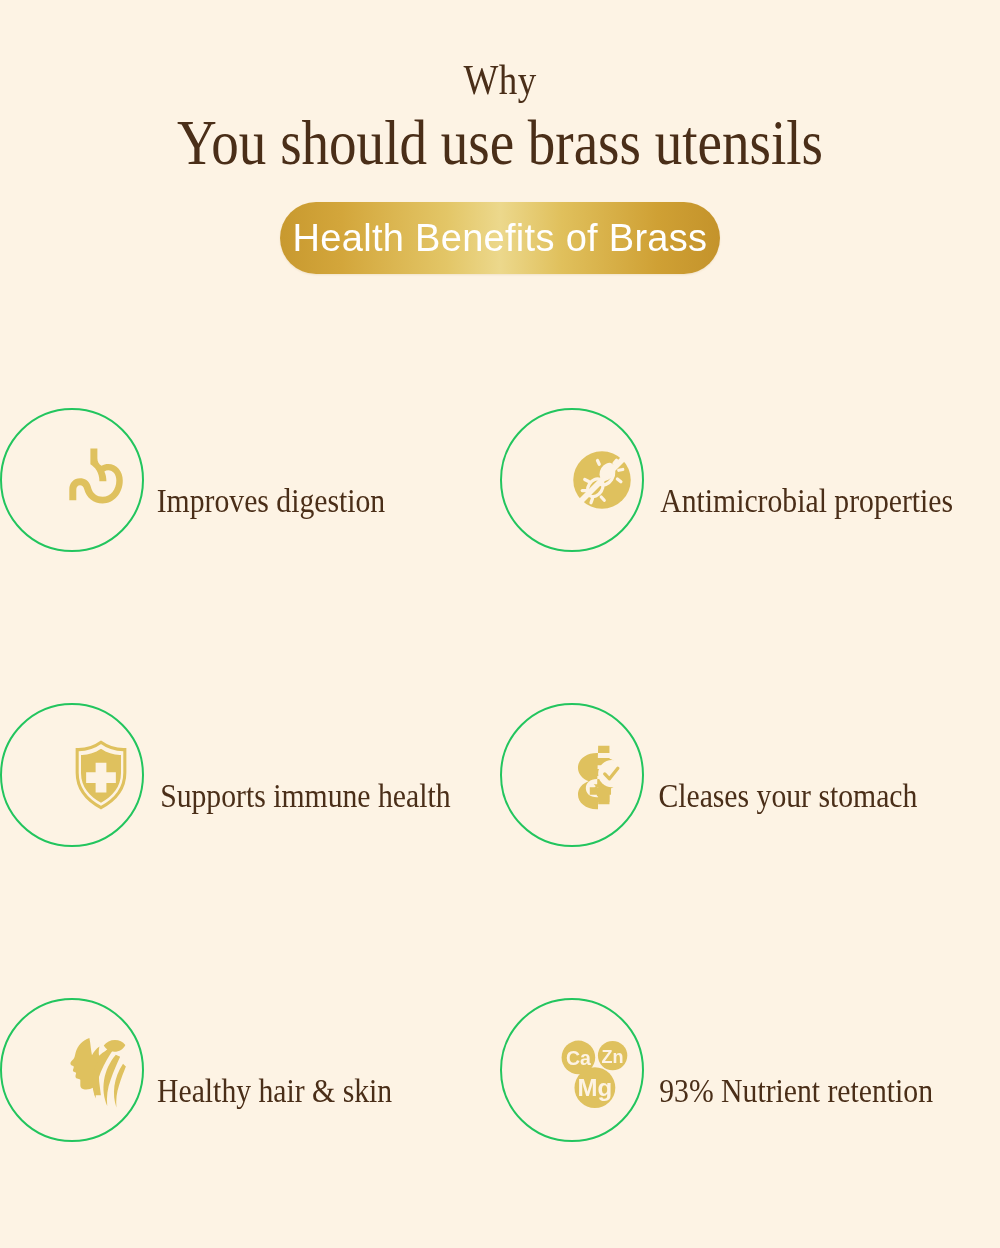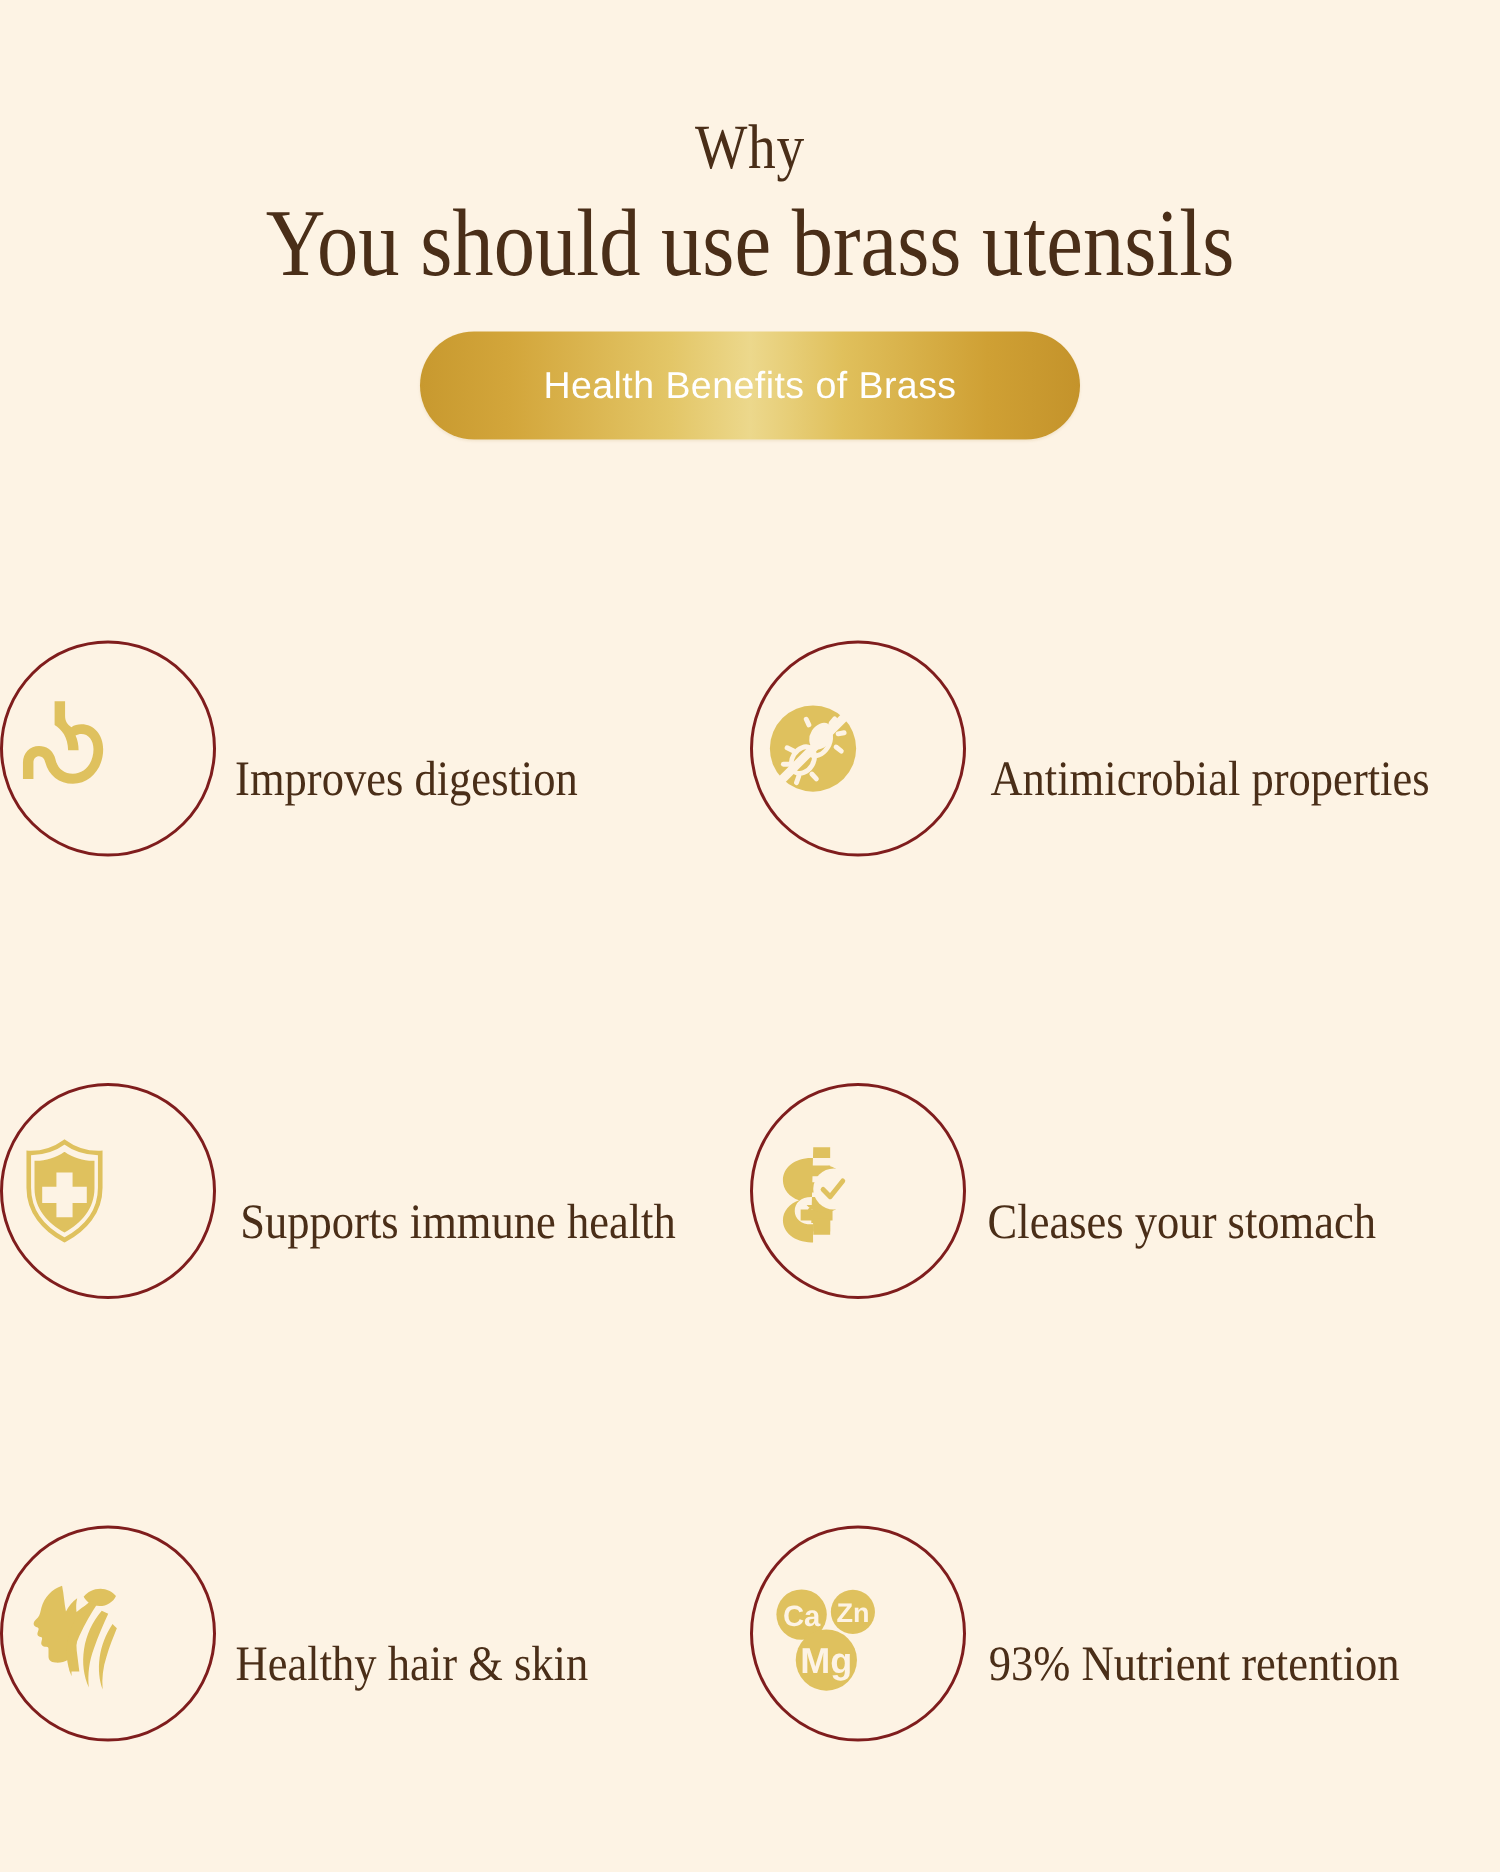--- a/index.html
+++ b/index.html
@@ -18,21 +18,21 @@
 
   .page {
     position: relative;
     width: 1000px;
     height: 1248px;
     background: #fdf3e4;
   }
 
   
   .header {
-    padding-top: 75px;
+    padding-top: 56px;
     text-align: center;
   }
 
   .heading-why {
     font-family: "Liberation Serif", serif;
     font-size: 42px;
     line-height: 48px;
     color: #4a2e18;
     letter-spacing: 0.5px;
     transform: scaleX(0.88);
@@ -69,21 +69,21 @@
         #cfa034 86%,
         #c4932b 100%);
     display: flex;
     align-items: center;
     justify-content: center;
     box-shadow: 0 1px 2px rgba(150,110,20,0.12);
   }
 
   .badge-label {
     font-family: "Liberation Sans", sans-serif;
-    font-size: 25px;
+    font-size: 38px;
     color: #ffffff;
     letter-spacing: 0.3px;
     font-weight: 400;
   }
 
   
   .grid {
     margin-top: 58px;
     display: grid;
     grid-template-columns: 1fr 1fr;
@@ -94,25 +94,25 @@
     height: 295px;
     display: flex;
     flex-direction: row;
     align-items: center;
   }
 
   .icon-ring {
     width: 144px;
     height: 144px;
     border-radius: 50%;
-    border: 2px solid #7f1d1d;
+    border: 2px solid #22c55e;
     background: transparent;
     display: flex;
     align-items: center;
-    justify-content: flex-start;
+    justify-content: flex-end;
     position: relative;
   }
 
   .icon-ring svg {
     display: block;
   }
 
   .cell-label {
     margin-top: 43px;
     font-family: "Liberation Serif", serif;

